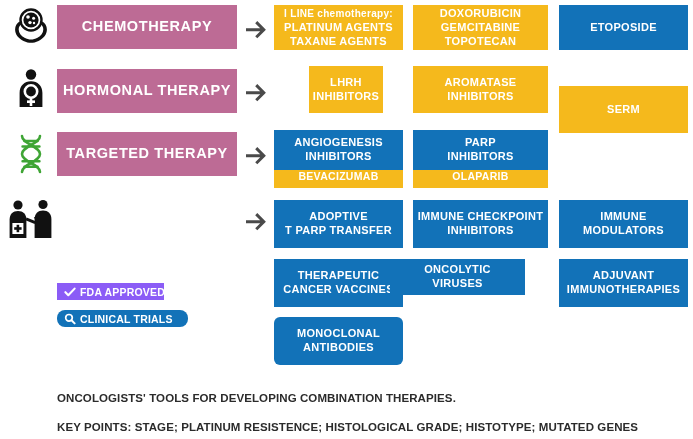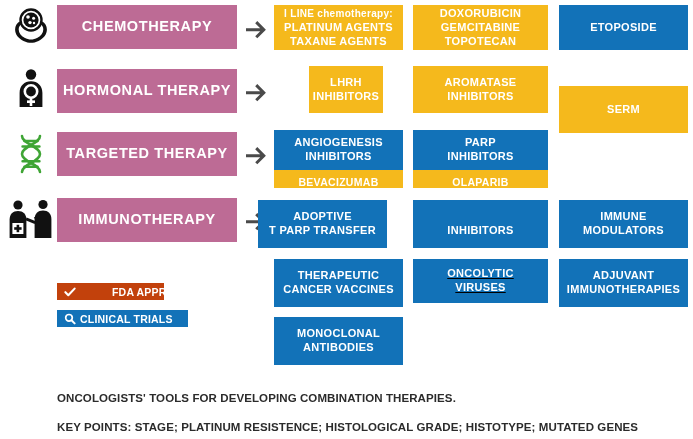--- a/index.html
+++ b/index.html
@@ -88,21 +88,21 @@
     letter-spacing: 0.3px;
   }
   .tbox.yellow .body { background: #f5b91c; }
   .tbox.blue   .body { background: #1272b8; }
 
   .tbox .strip {
     flex: 0 0 auto;
     height: 18px;
     background: #f5b91c;
     display: flex;
-    align-items: flex-end;
+    align-items: flex-start;
     justify-content: center;
   }
   .tbox .strip span {
     color: #ffffff;
     font-size: 10.5px;
     font-weight: bold;
     letter-spacing: 0.3px;
   }
 
   
@@ -112,21 +112,21 @@
   
   .legend-item {
     position: absolute;
     left: 57px;
     height: 17px;
     display: flex;
     align-items: center;
     padding-left: 6px;
     box-sizing: border-box;
   }
-  .legend-item.yellow { background: #c2410c; width: 107px; gap: 32px; }
+  .legend-item.yellow { background: #8b5cf6; width: 107px; }
   .legend-item.blue   { background: #1272b8; width: 131px; }
   .legend-item .licon {
     width: 13px;
     height: 13px;
     margin-right: 4px;
     display: flex;
     align-items: center;
     justify-content: center;
     color: #ffffff;
     flex: 0 0 auto;
@@ -293,42 +293,39 @@
       <path d="M10 13c-5 0-8.4 3.4-8.4 8.6V40h16.8V21.6C18.4 16.4 15 13 10 13z"></path>
       <rect x="4.4" y="25" width="11" height="11" fill="#ffffff"></rect>
       <rect x="8.6" y="26.8" width="2.6" height="7.4" fill="#111111"></rect>
       <rect x="6.2" y="29.2" width="7.4" height="2.6" fill="#111111"></rect>
       <circle cx="35" cy="6.5" r="4.6"></circle>
       <path d="M35 12.5c-5 0-8.4 3.4-8.4 8.6V40h16.8V21.1c0-5.2-3.4-8.6-8.4-8.6z"></path>
       <path d="M18.6 19.4l9.2 3.8-1.1 2.8-9.2-3.8z"></path>
       <path d="M27.6 22.4l-1.8-3.4 5.4 1.6-3 4.6z" fill="#111111"></path>
     </svg>
   </div>
-  <div class="cat-bar" style="top:198px;">
-    <span>IMMUNOTHERAPY</span>
-  </div>
   <div class="arrow" style="top:208px;">
     <svg width="26" height="26" viewBox="0 0 26 26">
       <path d="M3 12.2h14.2l-5-5 2.1-2.1 8.6 8.6-8.6 8.6-2.1-2.1 5-5H3z" fill="#4a4a4a"></path>
     </svg>
   </div>
 
-  <div class="tbox blue" style="left:258px; top:200px; width:129px; height:48px;">
+  <div class="tbox blue" style="left:274px; top:200px; width:129px; height:48px;">
     <div class="body">
       <span class="multiline">
         <span>ADOPTIVE</span><br>
         <span>T PARP TRANSFER</span>
       </span>
     </div>
   </div>
 
   <div class="tbox blue" style="left:413px; top:200px; width:135px; height:48px;">
     <div class="body">
       <span class="multiline">
-        <br>
+        <span>IMMUNE CHECKPOINT</span><br>
         <span>INHIBITORS</span>
       </span>
     </div>
   </div>
 
   <div class="tbox blue" style="left:559px; top:200px; width:129px; height:48px;">
     <div class="body">
       <span class="multiline">
         <span>IMMUNE</span><br>
         <span>MODULATORS</span>
@@ -338,57 +335,57 @@
 
   <div class="tbox blue" style="left:274px; top:259px; width:129px; height:48px;">
     <div class="body">
       <span class="multiline">
         <span>THERAPEUTIC</span><br>
         <span>CANCER VACCINES</span>
       </span>
     </div>
   </div>
 
-  <div class="tbox blue" style="left:413px; top:259px; width:135px; height:44px;text-decoration:underline;">
+  <div class="tbox blue" style="left:390px; top:259px; width:135px; height:36px;">
     <div class="body">
       <span class="multiline">
         <span>ONCOLYTIC</span><br>
         <span>VIRUSES</span>
       </span>
     </div>
   </div>
 
   <div class="tbox blue" style="left:559px; top:259px; width:129px; height:48px;">
     <div class="body">
       <span class="multiline">
         <span>ADJUVANT</span><br>
         <span>IMMUNOTHERAPIES</span>
       </span>
     </div>
   </div>
 
-  <div class="tbox blue" style="left:274px; top:317px; width:129px; height:48px;">
+  <div class="tbox blue" style="left:274px; top:317px; width:129px; height:48px;border-radius:6px;">
     <div class="body">
       <span class="multiline">
         <span>MONOCLONAL</span><br>
         <span>ANTIBODIES</span>
       </span>
     </div>
   </div>
 
   <div class="legend-item yellow" style="top:283px;">
     <span class="licon">
       <svg width="12" height="12" viewBox="0 0 12 12">
         <path d="M1.4 6.2l2.9 3L10.6 2.6" fill="none" stroke="#ffffff" stroke-width="2.1" stroke-linecap="round" stroke-linejoin="round"></path>
       </svg>
     </span>
     <span class="ltext">FDA APPROVED</span>
   </div>
 
-  <div class="legend-item blue" style="top:310px;">
+  <div class="legend-item blue" style="top:310px;border-radius:8px;">
     <span class="licon">
       <svg width="12" height="12" viewBox="0 0 12 12">
         <circle cx="5" cy="4.8" r="3.3" fill="none" stroke="#ffffff" stroke-width="1.7"></circle>
         <path d="M7.5 7.3l3.1 3.1" stroke="#ffffff" stroke-width="2" stroke-linecap="round"></path>
       </svg>
     </span>
     <span class="ltext">CLINICAL TRIALS</span>
   </div>
 
   <div class="footer-line" style="top:392px;">ONCOLOGISTS' TOOLS FOR DEVELOPING COMBINATION THERAPIES.</div>

